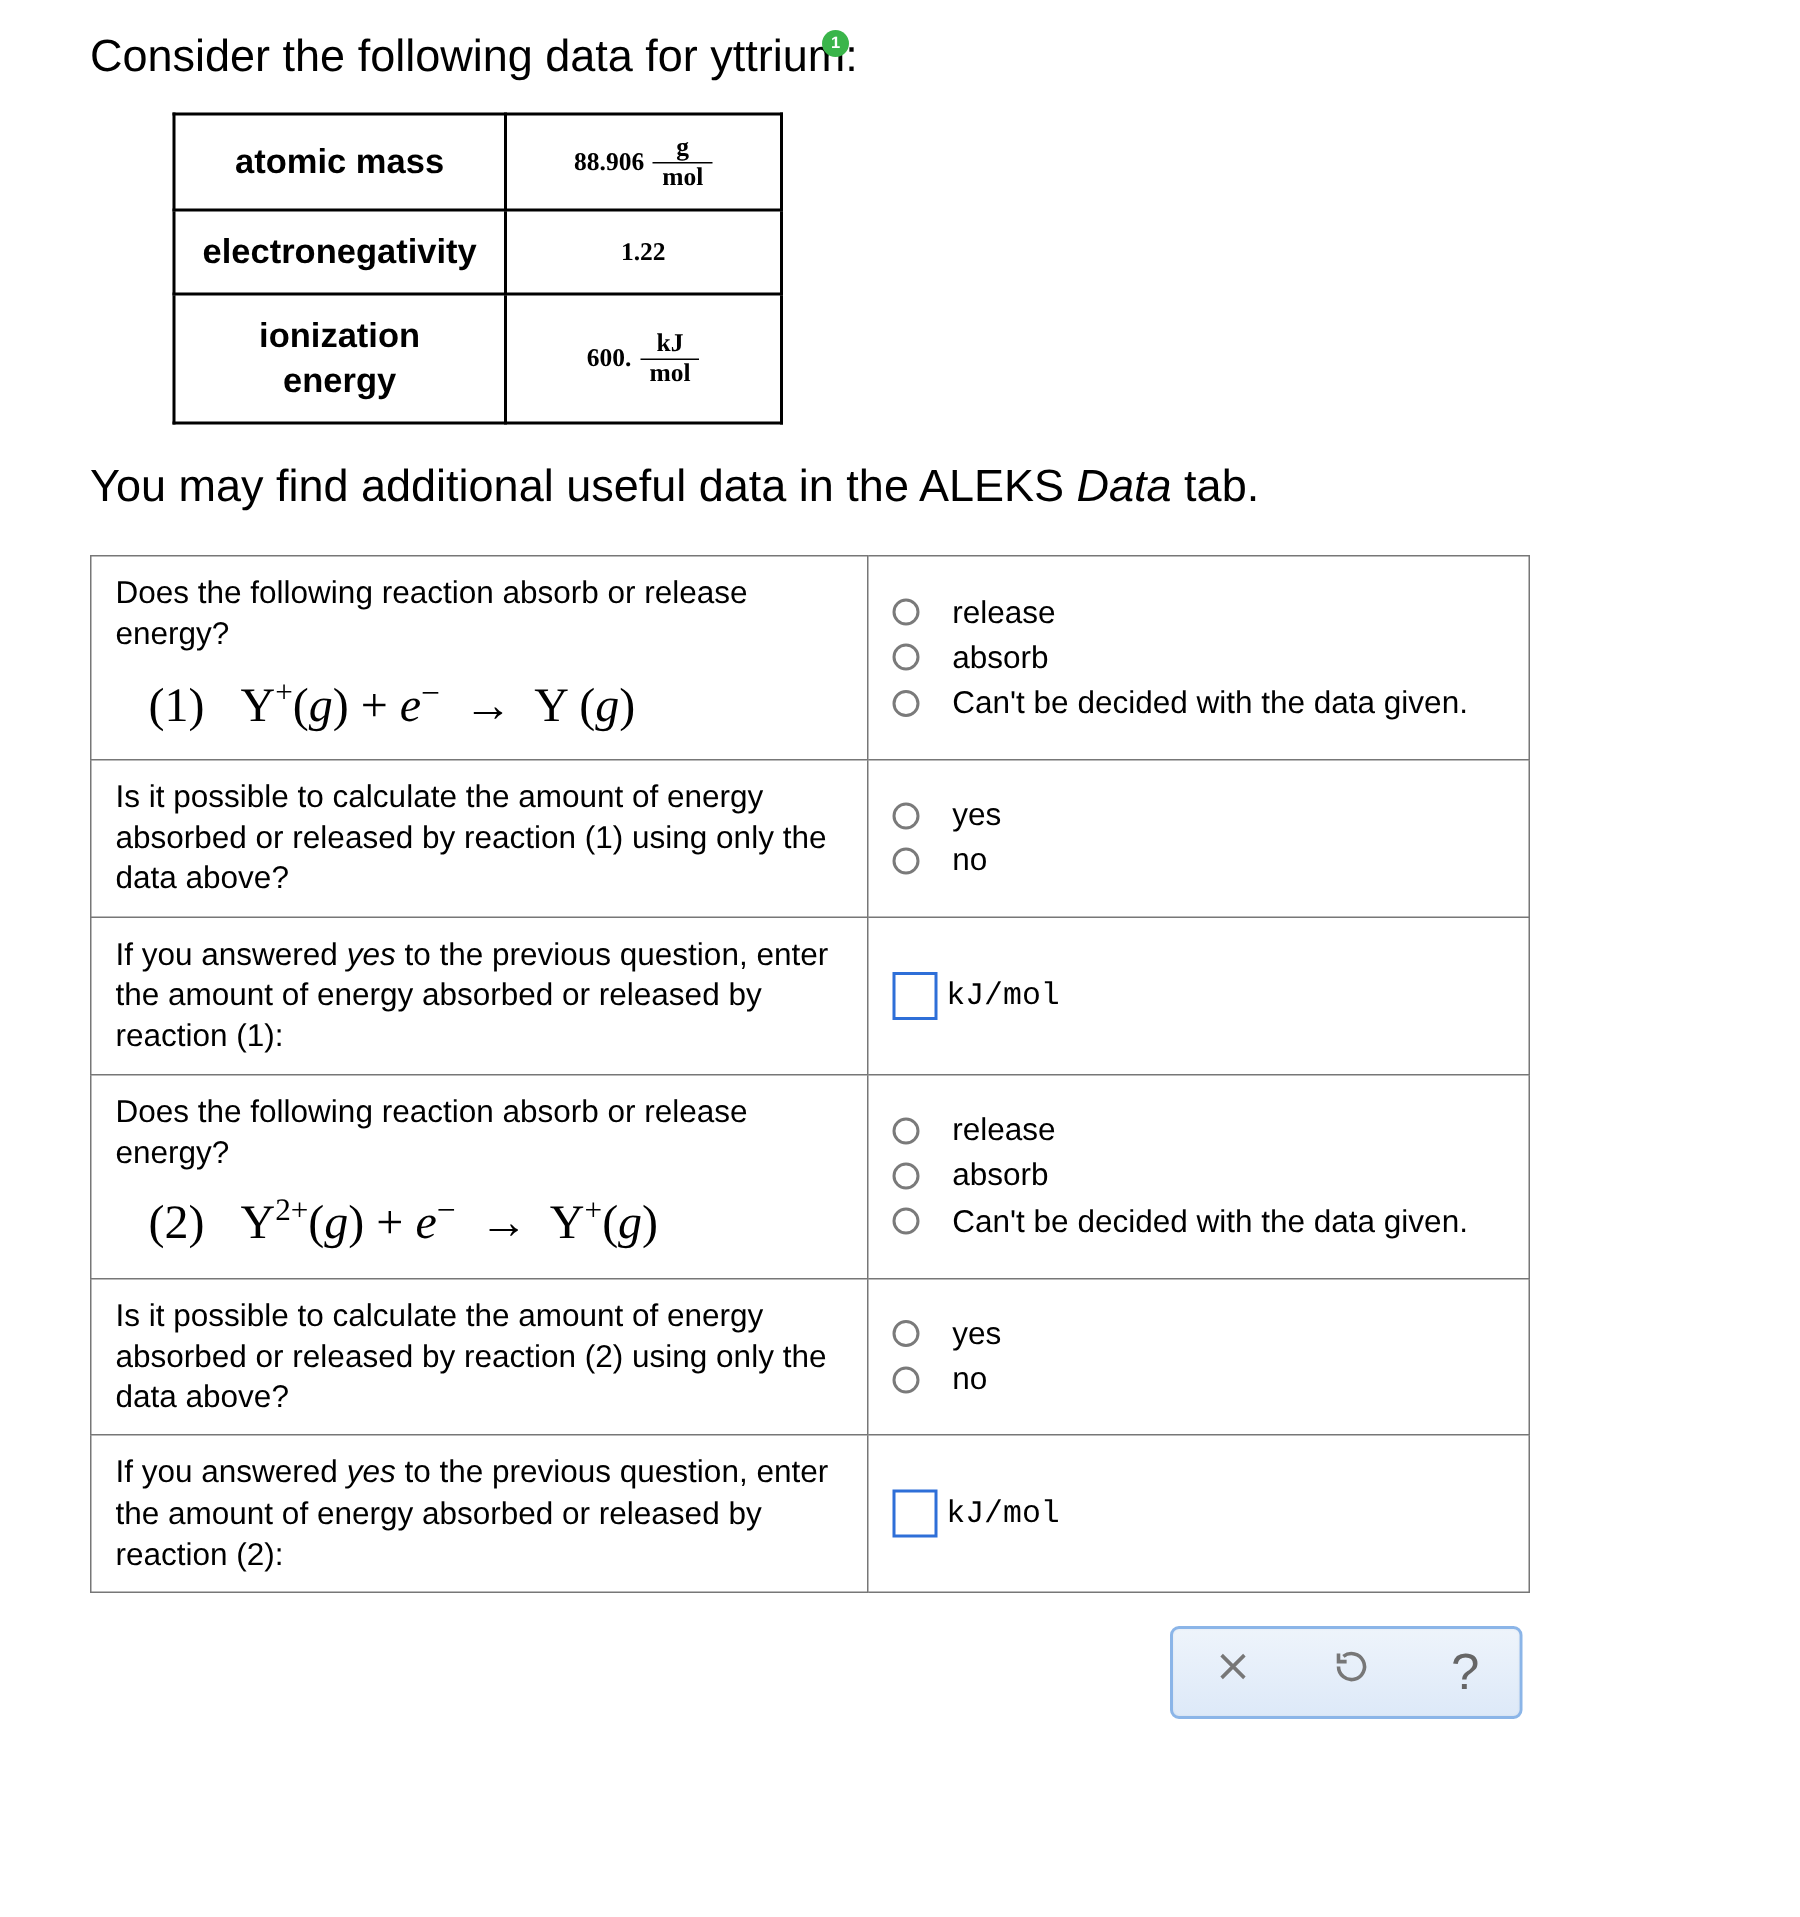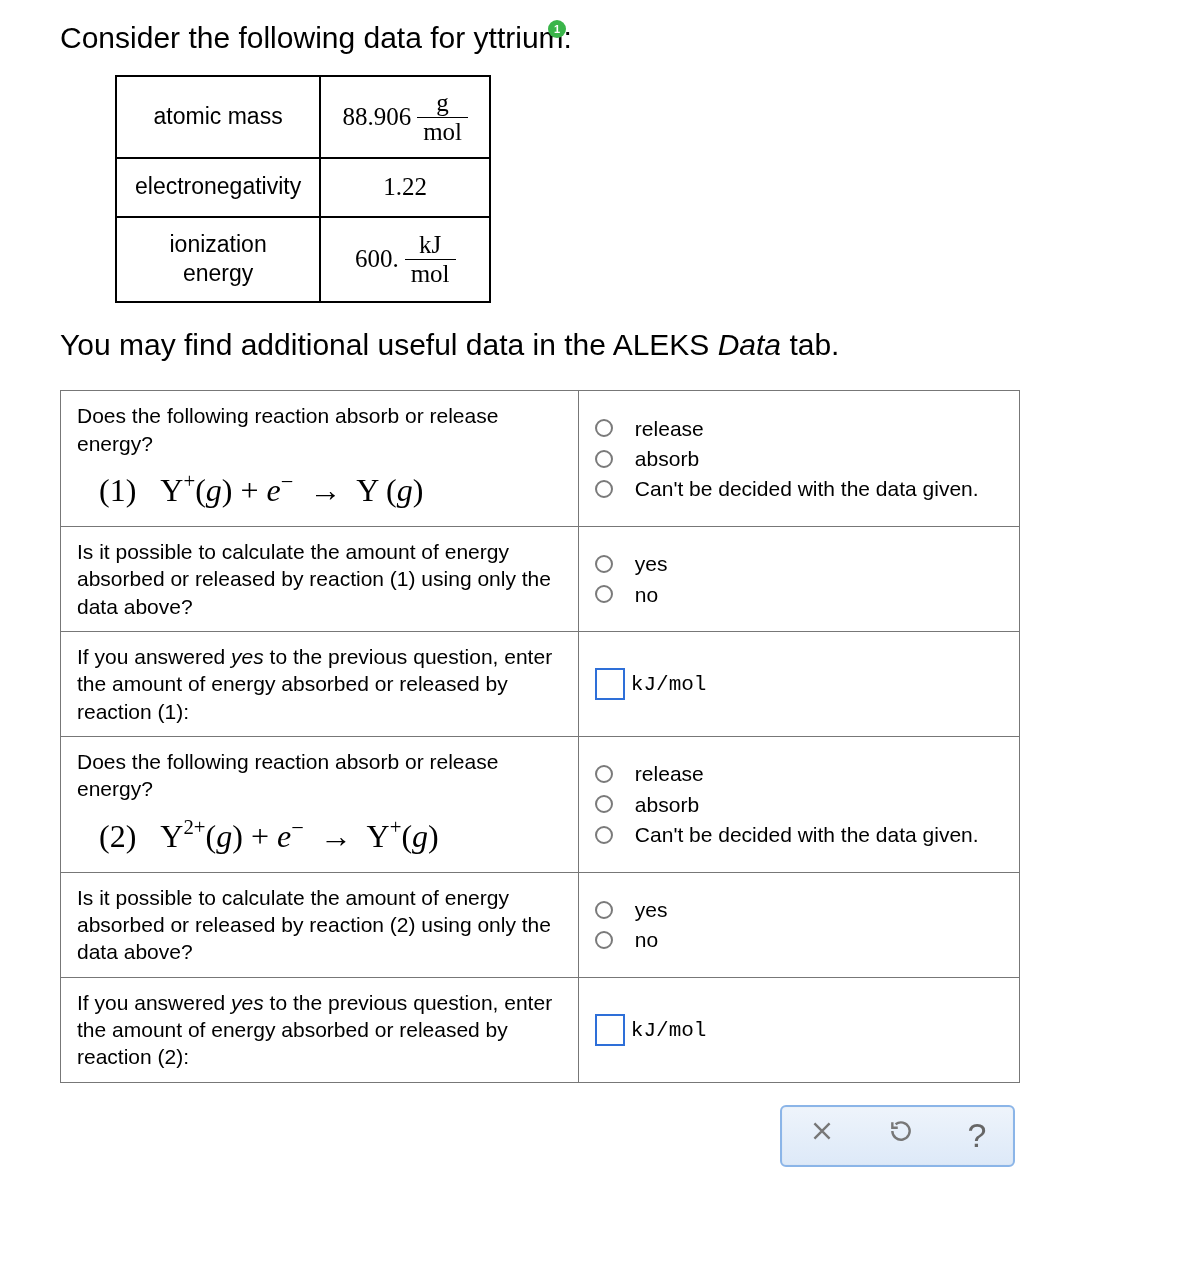--- a/index.html
+++ b/index.html
@@ -23,30 +23,31 @@
     color: #fff;
     font-size: 11px;
     font-weight: bold;
     text-align: center;
     line-height: 18px;
   }
   .data-table {
     border-collapse: collapse;
     margin-left: 55px;
     margin-bottom: 22px;
+    font-weight: bold;
   }
   .data-table td {
     border: 2px solid #000;
     padding: 12px 18px;
     font-size: 23px;
     text-align: center;
     vertical-align: middle;
   }
   .data-table td:first-child { width: 200px; }
-  .data-table td:last-child { width: 170px; font-family: 'Times New Roman', serif; font-size: 25px; }
+  .data-table td:last-child { width: 184px; font-family: 'Times New Roman', serif; font-size: 17px; }
   .frac { display: inline-block; vertical-align: middle; text-align: center; }
   .frac .num { display: block; border-bottom: 1.5px solid #000; padding: 0 6px; line-height: 1.1; }
   .frac .den { display: block; padding: 0 6px; line-height: 1.1; }
   .valprefix { display: inline-block; vertical-align: middle; padding-right: 6px; }
   .addl { font-size: 30px; margin-bottom: 26px; }
   .ital { font-style: italic; }
 
   .q-table {
     border-collapse: collapse;
     width: 960px;

